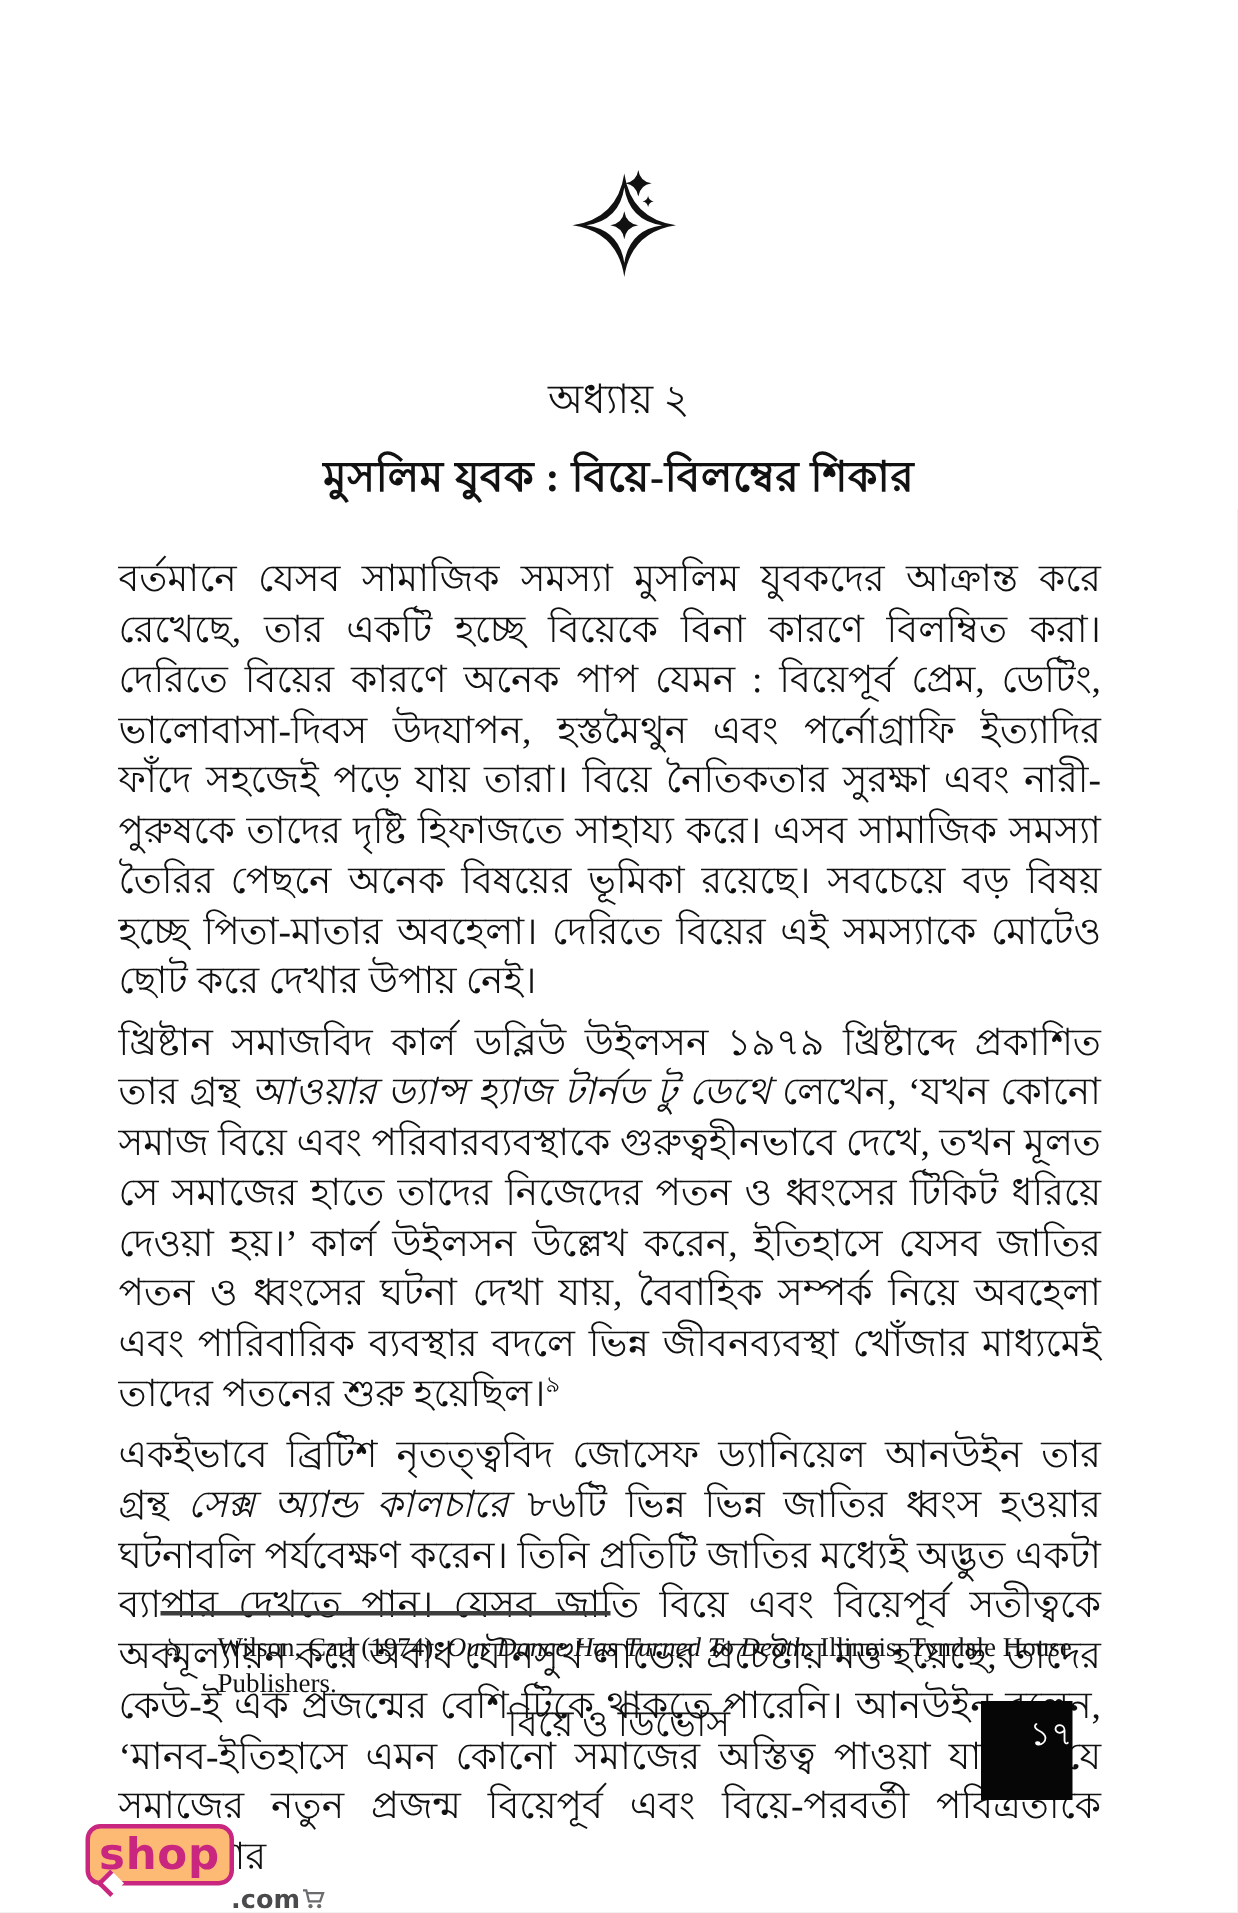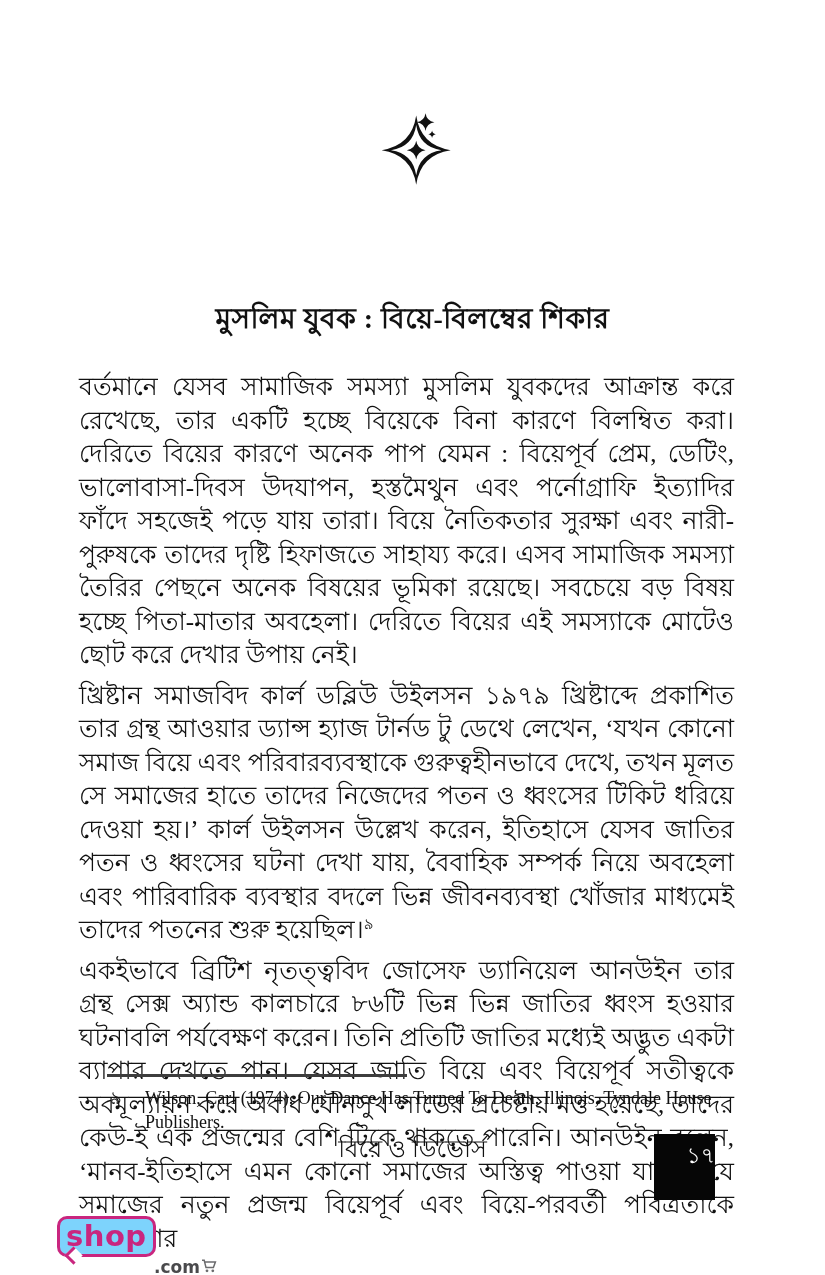--- a/index.html
+++ b/index.html
@@ -14,55 +14,56 @@
   }
   
   .ornament{position:absolute;top:110px;left:50%;transform:translateX(calc(-50% + 6px));width:84px;height:84px;}
   .ornament svg{display:block;}
   
   .chapter-label{position:absolute;top:246px;left:0;width:100%;text-align:center;font-size:27px;line-height:40px;}
   .title{position:absolute;top:290px;left:0;width:100%;margin:0;text-align:center;font-size:28px;line-height:58px;font-weight:bold;letter-spacing:0.5px;}
   
   .body{position:absolute;top:370px;left:79px;width:655px;font-size:25px;line-height:33.5px;text-align:justify;}
   .body p{margin:0 0 7px 0;}
-  .it{}
+  .it{font-style:italic;}
   sup.fn-ref{font-size:15px;line-height:0;vertical-align:super;}
   
   .footnote-area{position:absolute;top:1074px;left:85px;width:655px;}
   .footnote-rule{width:300px;height:2.5px;background:#3d3d3d;margin-left:22px;}
   .footnote{display:flex;margin-top:9px;padding-left:25px;font-size:18px;line-height:24px;font-family:"Liberation Serif",serif;}
   .fn-marker{flex:0 0 35px;}
   
   .footer-title{position:absolute;top:1130px;left:0;width:100%;text-align:center;font-size:24px;}
   .page-number-box{position:absolute;left:654px;top:1134px;width:61px;height:66px;background:#060606;color:#ffffff;text-align:right;font-size:22px;padding-top:4px;box-sizing:border-box;}
   
   .logo{position:absolute;left:55px;top:1216px;width:172px;font-family:"DejaVu Sans","Liberation Sans",sans-serif;}
   .logo-row{display:flex;align-items:center;}
   .logo-ruhama{font-weight:bold;font-size:29px;color:#58585a;letter-spacing:0.5px;}
-  .logo-bubble{position:relative;display:inline-block;border:3px solid #c9267f;border-radius:10px;padding:0 6px 1px 6px;margin-left:2px;background:#7dd3fc;}
+  .logo-bubble{position:relative;display:inline-block;border:3px solid #c9267f;border-radius:10px;padding:0 6px 1px 6px;margin-left:2px;background:#fdba74;}
   .logo-shop{font-weight:bold;font-size:29px;color:#c9267f;letter-spacing:0.5px;}
   .bubble-tail{position:absolute;left:7px;bottom:-8px;width:10px;height:10px;background:#ffffff;border-left:3px solid #c9267f;border-bottom:3px solid #c9267f;transform:rotate(45deg);}
   .logo-com-row{display:flex;justify-content:flex-end;align-items:center;gap:1px;padding-right:10px;margin-top:0px;}
   .logo-com{font-weight:bold;font-size:17px;color:#4a4a4c;}
 </style>
 </head>
 <body>
 
 <div class="page">
 
   <div class="ornament">
     <svg width="84" height="84" viewBox="0 0 90 90" xmlns="http://www.w3.org/2000/svg" aria-hidden="true">
       <path d="M42,6 Q46.8,38.2 79,43 Q46.8,47.8 42,80 Q37.2,47.8 5,43 Q37.2,38.2 42,6 Z" fill="#111111"></path>
       <path d="M42,16 Q45.5,39.5 69,43 Q45.5,46.5 42,70 Q38.5,46.5 15,43 Q38.5,39.5 42,16 Z" fill="#ffffff"></path>
       <path d="M42,33 Q43.3,41.7 52,43 Q43.3,44.3 42,53 Q40.7,44.3 32,43 Q40.7,41.7 42,33 Z" fill="#111111"></path>
       <path d="M52,3.5 Q53.2,11.8 61.5,13 Q53.2,14.2 52,22.5 Q50.8,14.2 42.5,13 Q50.8,11.8 52,3.5 Z" fill="#111111"></path>
       <path d="M59,22 Q59.5,25.5 63,26 Q59.5,26.5 59,30 Q58.5,26.5 55,26 Q58.5,25.5 59,22 Z" fill="#111111"></path>
     </svg>
   </div>
 
+  <div class="chapter-label">অধ্যায় ২</div>
   <h1 class="title">মুসলিম যুবক : বিয়ে-বিলম্বের শিকার</h1>
 
   <div class="body">
     <p>
       <span>বর্তমানে যেসব সামাজিক সমস্যা মুসলিম যুবকদের আক্রান্ত করে রেখেছে, তার একটি হচ্ছে বিয়েকে বিনা কারণে বিলম্বিত করা। দেরিতে বিয়ের কারণে অনেক পাপ যেমন : বিয়েপূর্ব প্রেম, ডেটিং, ভালোবাসা-দিবস উদযাপন, হস্তমৈথুন এবং পর্নোগ্রাফি ইত্যাদির ফাঁদে সহজেই পড়ে যায় তারা। বিয়ে নৈতিকতার সুরক্ষা এবং নারী-পুরুষকে তাদের দৃষ্টি হিফাজতে সাহায্য করে। এসব সামাজিক সমস্যা তৈরির পেছনে অনেক বিষয়ের ভূমিকা রয়েছে। সবচেয়ে বড় বিষয় হচ্ছে পিতা-মাতার অবহেলা। দেরিতে বিয়ের এই সমস্যাকে মোটেও ছোট করে দেখার উপায় নেই।</span>
     </p>
     <p>
       <span>খ্রিষ্টান সমাজবিদ কার্ল ডব্লিউ উইলসন ১৯৭৯ খ্রিষ্টাব্দে প্রকাশিত তার গ্রন্থ </span><span class="it">আওয়ার ড্যান্স হ্যাজ টার্নড টু ডেথে</span><span> লেখেন, ‘যখন কোনো সমাজ বিয়ে এবং পরিবারব্যবস্থাকে গুরুত্বহীনভাবে দেখে, তখন মূলত সে সমাজের হাতে তাদের নিজেদের পতন ও ধ্বংসের টিকিট ধরিয়ে দেওয়া হয়।’ কার্ল উইলসন উল্লেখ করেন, ইতিহাসে যেসব জাতির পতন ও ধ্বংসের ঘটনা দেখা যায়, বৈবাহিক সম্পর্ক নিয়ে অবহেলা এবং পারিবারিক ব্যবস্থার বদলে ভিন্ন জীবনব্যবস্থা খোঁজার মাধ্যমেই তাদের পতনের শুরু হয়েছিল।</span><sup class="fn-ref">৯</sup>
     </p>
     <p>

